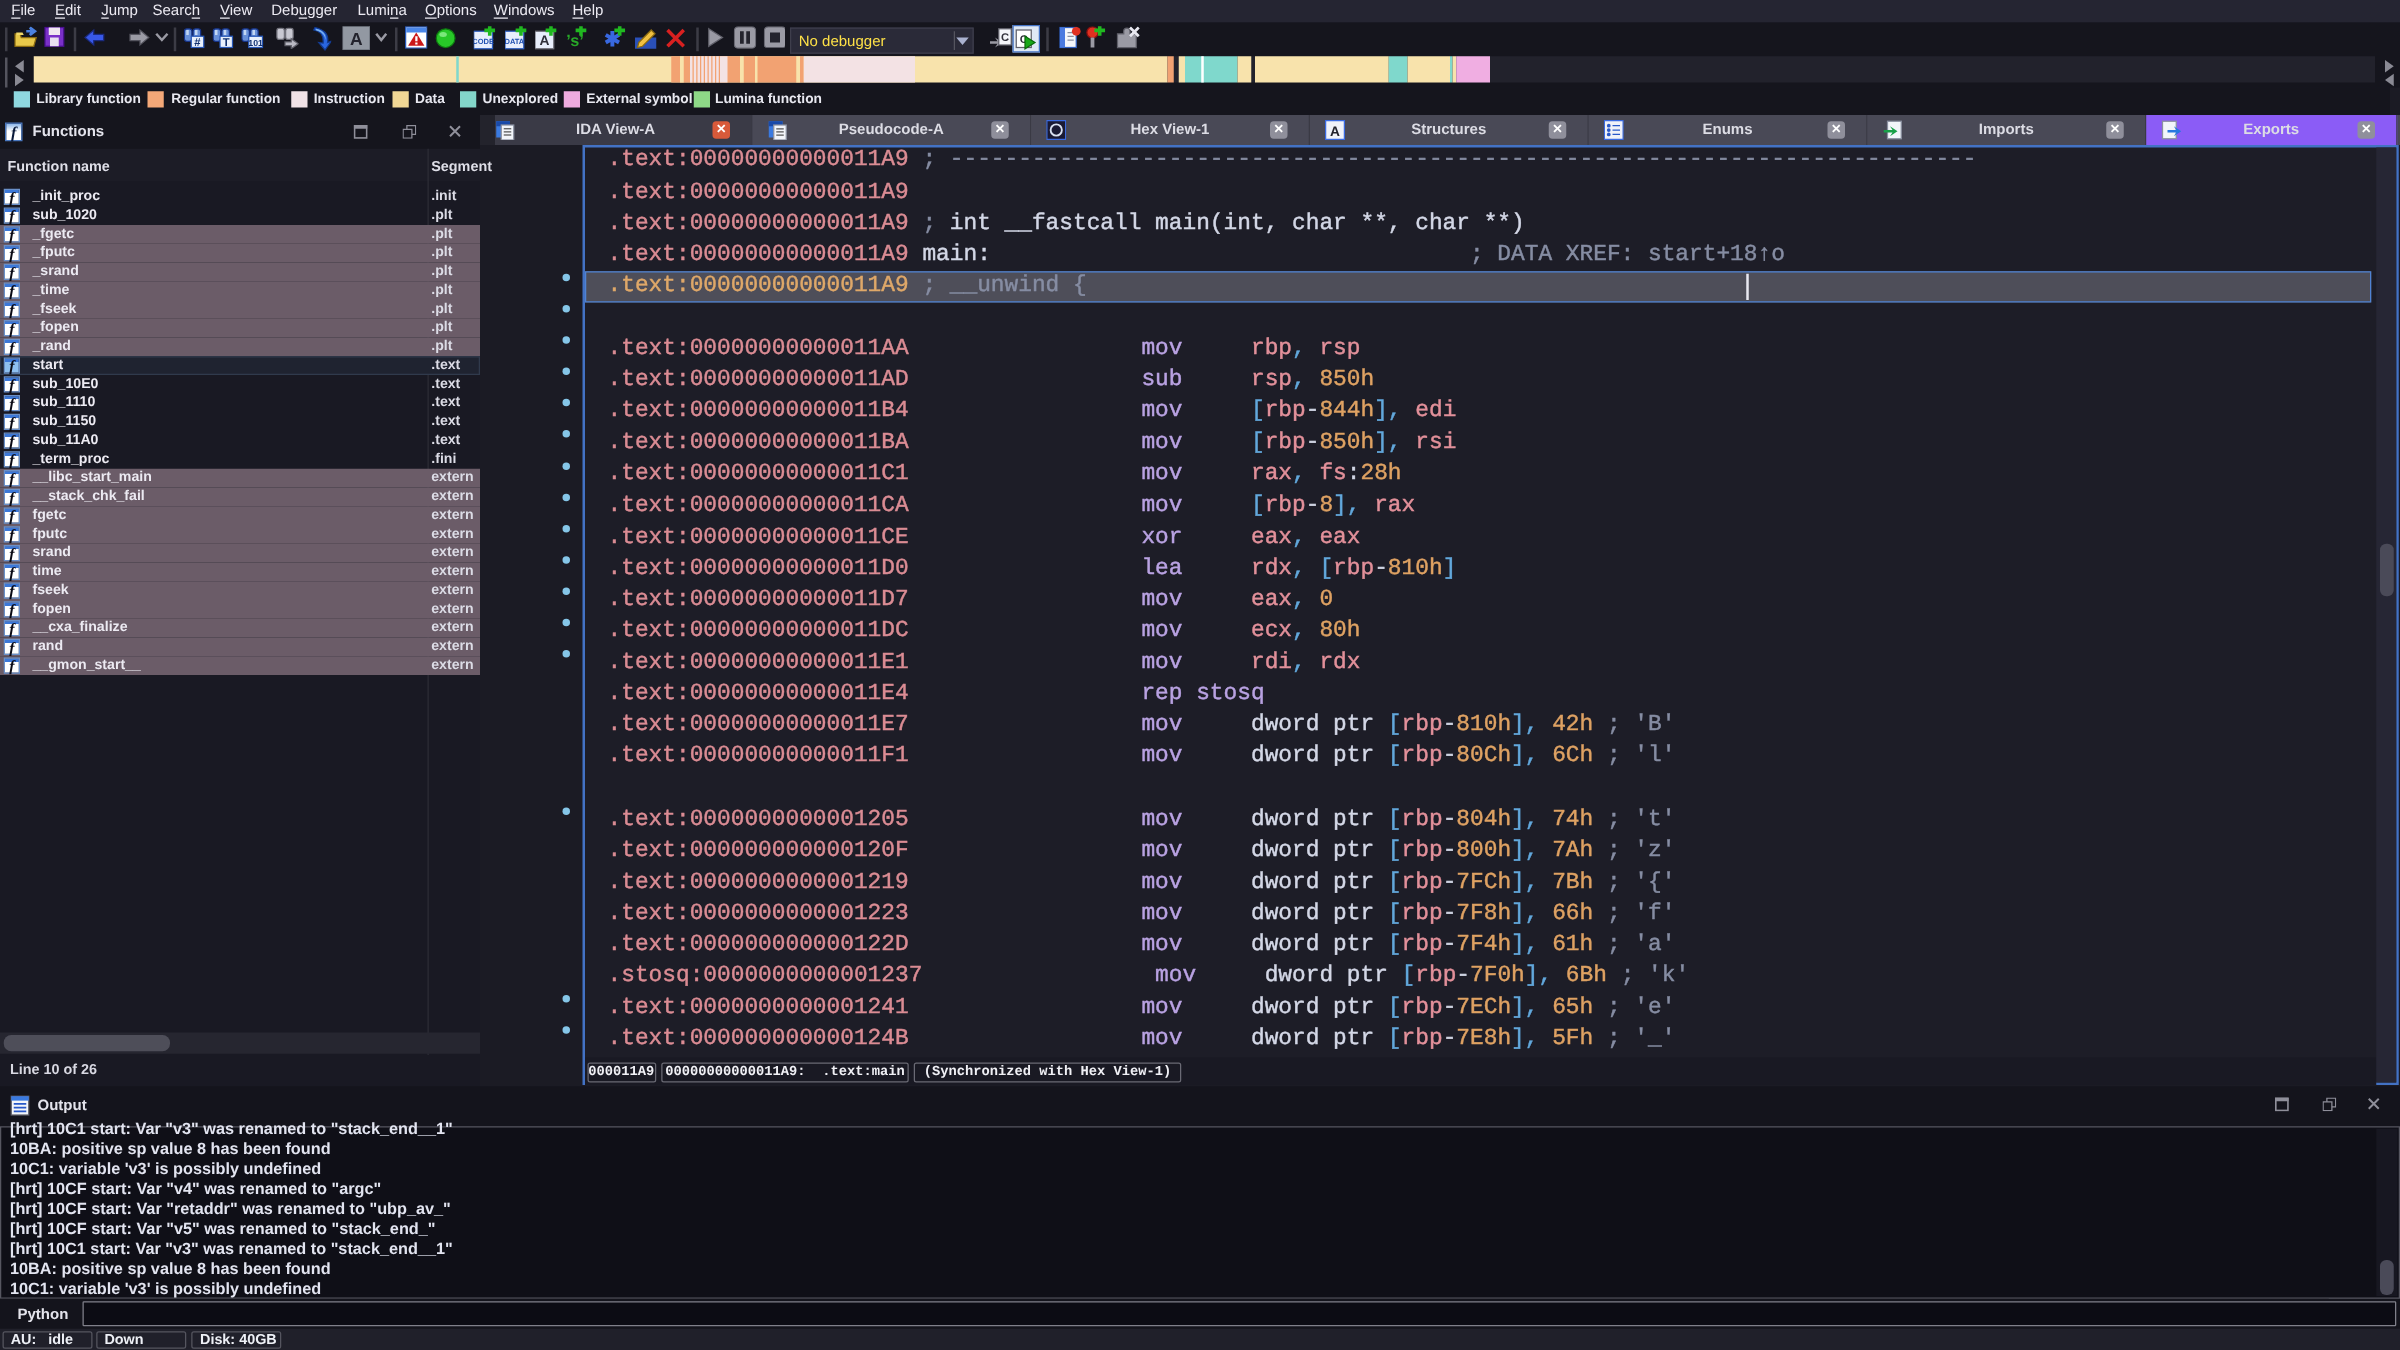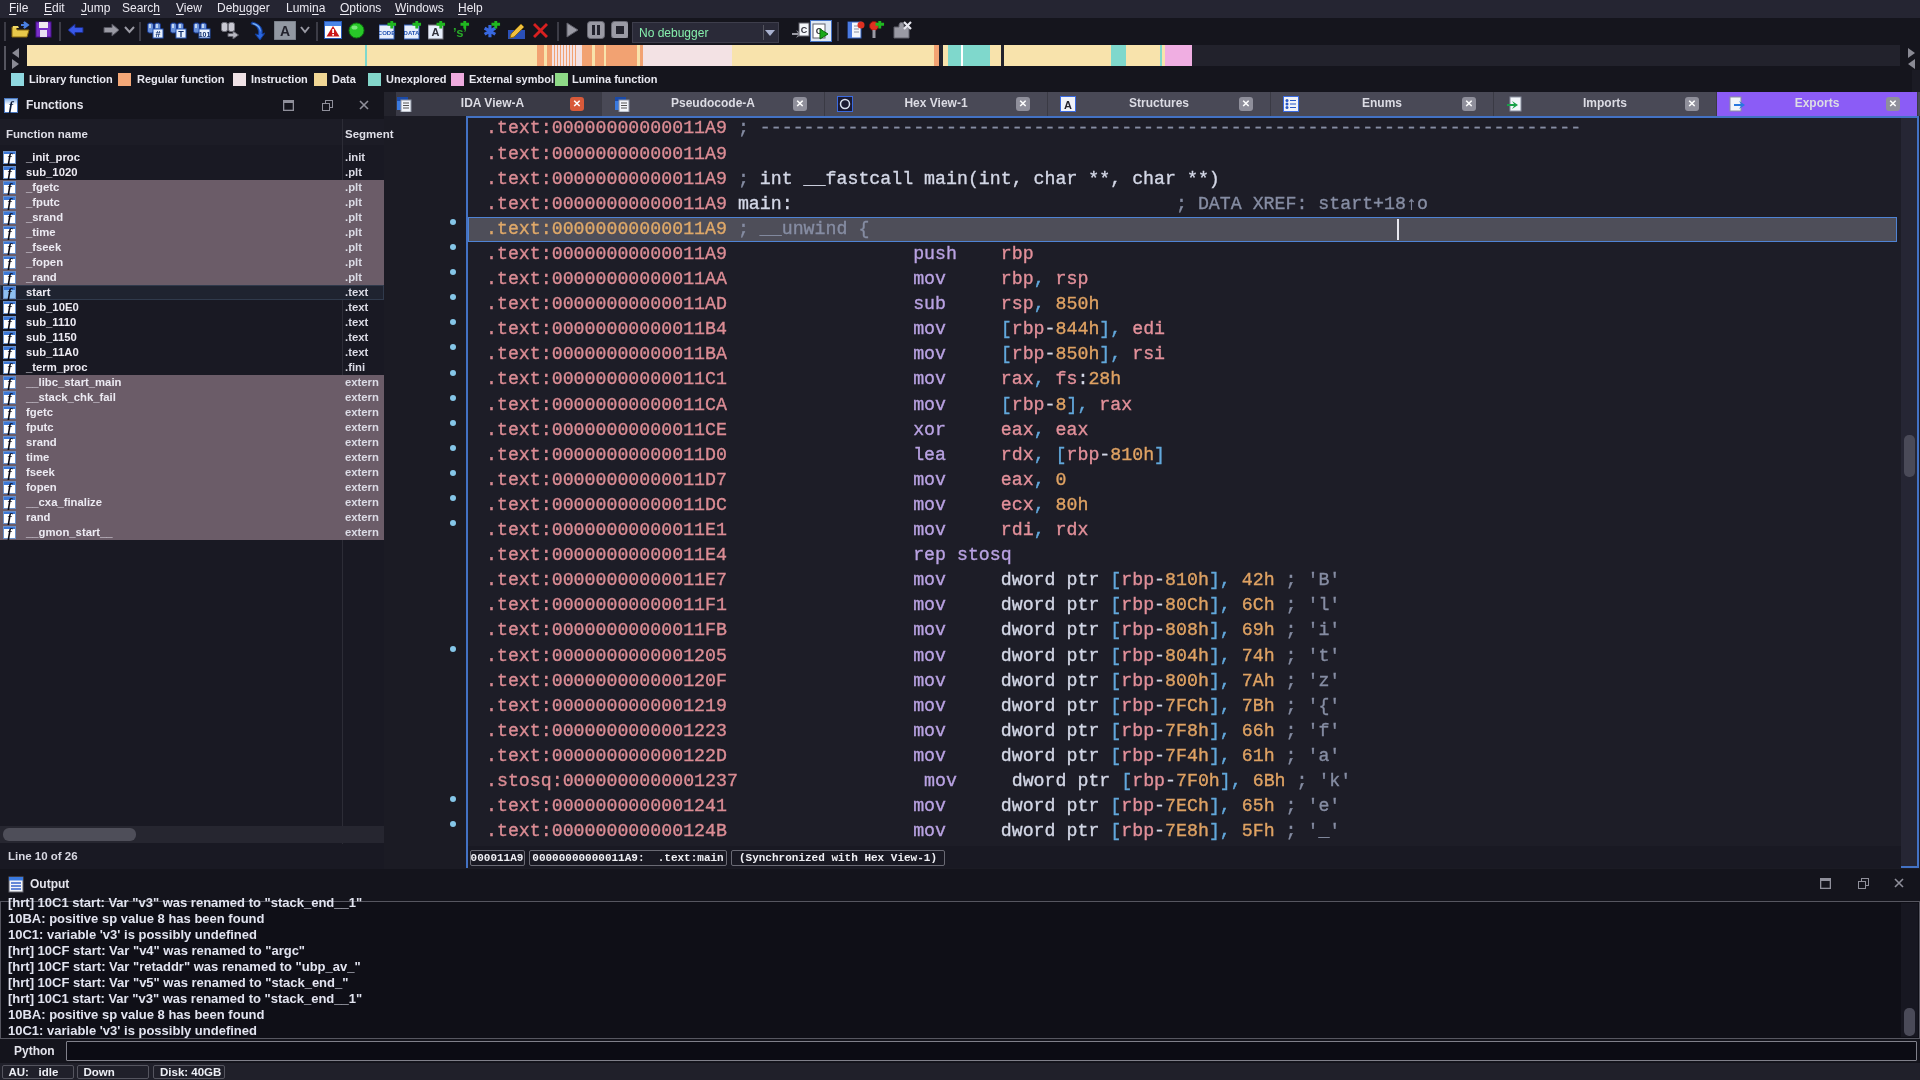--- a/index.html
+++ b/index.html
@@ -190,21 +190,21 @@
     <svg class="ticon" style="left:587px;top:3px" width="18" height="18" viewBox="0 0 18 18">
       <rect x="0.5" y="0.5" width="17" height="17" rx="3" fill="#9a9aa4" stroke="#6a6a74"></rect>
       <rect x="5" y="4" width="3" height="10" fill="#23232d"></rect>
       <rect x="10" y="4" width="3" height="10" fill="#23232d"></rect>
     </svg>
     <svg class="ticon" style="left:611px;top:3px" width="17" height="17" viewBox="0 0 17 17">
       <rect x="0.5" y="0.5" width="17" height="17" rx="3" fill="#9a9aa4" stroke="#6a6a74"></rect>
       <rect x="5" y="5" width="8" height="8" fill="#23232d"></rect>
     </svg>
     <div class="abs" style="left:632px;top:4px;width:147px;height:21px;background:#2a2a38;border:1px solid #3e3e4c">
-      <span style="position:absolute;left:6px;top:3px;font-size:12px;color:#86efac">No debugger</span>
+      <span style="position:absolute;left:6px;top:3px;font-size:12px;color:#fde047">No debugger</span>
       <div style="position:absolute;right:14px;top:2px;width:1px;height:15px;background:#55555f"></div>
       <div style="position:absolute;right:3px;top:7px;width:0;height:0;border-left:5px solid transparent;border-right:5px solid transparent;border-top:6px solid #aab2d0"></div>
     </div>
     <svg class="ticon" style="left:790px;top:3px" width="20" height="19" viewBox="0 0 20 19">
       <path d="M2 12 L8 12 L6 9 L12 13 L6 17 L8 14 L2 14 Z" fill="#9a9aa4"></path>
       <rect x="9" y="2" width="10" height="13" fill="#f4f6fa" stroke="#60606a"></rect>
       <text x="14" y="12" font-size="9" font-weight="bold" fill="#30303a" text-anchor="middle">C</text>
     </svg>
     <div class="abs" style="left:810px;top:2px;width:22px;height:22px;background:#dfe8f4;border:1px solid #4372c4">
       <svg style="position:absolute;left:0px;top:0px" width="19" height="20" viewBox="0 0 19 20">
@@ -528,36 +528,34 @@
 <div class="dot abs" style="left:450px;top:645.6px"></div>
 <div class="dot abs" style="left:450px;top:796.2px"></div>
 <div class="dot abs" style="left:450px;top:821.3px"></div>
 <div id="disasm" class="abs">
 <div id="curline"></div>
 <div class="dline" style="top:-1.55px"><span class="a">.text:00000000000011A9</span> <span class="c">; </span><span class="c">---------------------------------------------------------------------------</span></div>
     <div class="dline" style="top:23.55px"><span class="a">.text:00000000000011A9</span> </div>
     <div class="dline" style="top:48.650000000000006px"><span class="a">.text:00000000000011A9</span> <span class="c">; </span><span class="w">int __fastcall main(int, char **, char **)</span></div>
     <div class="dline" style="top:73.75000000000001px"><span class="a">.text:00000000000011A9</span> <span class="w">main:</span>                                   <span class="c">; DATA XREF: start+18↑o</span></div>
     <div class="dline" style="top:98.85000000000001px"><span class="oa">.text:00000000000011A9</span> <span class="c">; __unwind {</span></div>
-    <div class="dline" style="top:123.95px"><span class="a">.text:00000000000011A9</span>                 <span class="m">push</span>    <span class="r">rbp</span></div>
     <div class="dline" style="top:149.05px"><span class="a">.text:00000000000011AA</span>                 <span class="m">mov</span>     <span class="r">rbp</span><span class="b">,</span> <span class="r">rsp</span></div>
     <div class="dline" style="top:174.15px"><span class="a">.text:00000000000011AD</span>                 <span class="m">sub</span>     <span class="r">rsp</span><span class="b">,</span> <span class="n">850h</span></div>
     <div class="dline" style="top:199.25px"><span class="a">.text:00000000000011B4</span>                 <span class="m">mov</span>     <span class="b">[</span><span class="r">rbp</span><span class="w">-</span><span class="n">844h</span><span class="b">]</span><span class="b">,</span> <span class="r">edi</span></div>
     <div class="dline" style="top:224.35px"><span class="a">.text:00000000000011BA</span>                 <span class="m">mov</span>     <span class="b">[</span><span class="r">rbp</span><span class="w">-</span><span class="n">850h</span><span class="b">]</span><span class="b">,</span> <span class="r">rsi</span></div>
     <div class="dline" style="top:249.45px"><span class="a">.text:00000000000011C1</span>                 <span class="m">mov</span>     <span class="r">rax</span><span class="b">,</span> <span class="r">fs</span><span class="w">:</span><span class="n">28h</span></div>
     <div class="dline" style="top:274.55px"><span class="a">.text:00000000000011CA</span>                 <span class="m">mov</span>     <span class="b">[</span><span class="r">rbp</span><span class="w">-</span><span class="n">8</span><span class="b">]</span><span class="b">,</span> <span class="r">rax</span></div>
     <div class="dline" style="top:299.65000000000003px"><span class="a">.text:00000000000011CE</span>                 <span class="m">xor</span>     <span class="r">eax</span><span class="b">,</span> <span class="r">eax</span></div>
     <div class="dline" style="top:324.75px"><span class="a">.text:00000000000011D0</span>                 <span class="m">lea</span>     <span class="r">rdx</span><span class="b">,</span> <span class="b">[</span><span class="r">rbp</span><span class="w">-</span><span class="n">810h</span><span class="b">]</span></div>
     <div class="dline" style="top:349.85px"><span class="a">.text:00000000000011D7</span>                 <span class="m">mov</span>     <span class="r">eax</span><span class="b">,</span> <span class="n">0</span></div>
     <div class="dline" style="top:374.95px"><span class="a">.text:00000000000011DC</span>                 <span class="m">mov</span>     <span class="r">ecx</span><span class="b">,</span> <span class="n">80h</span></div>
     <div class="dline" style="top:400.05px"><span class="a">.text:00000000000011E1</span>                 <span class="m">mov</span>     <span class="r">rdi</span><span class="b">,</span> <span class="r">rdx</span></div>
     <div class="dline" style="top:425.15000000000003px"><span class="a">.text:00000000000011E4</span>                 <span class="m">rep stosq</span></div>
     <div class="dline" style="top:450.25px"><span class="a">.text:00000000000011E7</span>                 <span class="m">mov</span>     <span class="w">dword ptr </span><span class="b">[</span><span class="r">rbp</span><span class="w">-</span><span class="n">810h</span><span class="b">]</span><span class="b">,</span> <span class="n">42h</span> <span class="c">; 'B'</span></div>
     <div class="dline" style="top:475.35px"><span class="a">.text:00000000000011F1</span>                 <span class="m">mov</span>     <span class="w">dword ptr </span><span class="b">[</span><span class="r">rbp</span><span class="w">-</span><span class="n">80Ch</span><span class="b">]</span><span class="b">,</span> <span class="n">6Ch</span> <span class="c">; 'l'</span></div>
-    <div class="dline" style="top:500.45px"><span class="a">.text:00000000000011FB</span>                 <span class="m">mov</span>     <span class="w">dword ptr </span><span class="b">[</span><span class="r">rbp</span><span class="w">-</span><span class="n">808h</span><span class="b">]</span><span class="b">,</span> <span class="n">69h</span> <span class="c">; 'i'</span></div>
     <div class="dline" style="top:525.5500000000001px"><span class="a">.text:0000000000001205</span>                 <span class="m">mov</span>     <span class="w">dword ptr </span><span class="b">[</span><span class="r">rbp</span><span class="w">-</span><span class="n">804h</span><span class="b">]</span><span class="b">,</span> <span class="n">74h</span> <span class="c">; 't'</span></div>
     <div class="dline" style="top:550.6500000000001px"><span class="a">.text:000000000000120F</span>                 <span class="m">mov</span>     <span class="w">dword ptr </span><span class="b">[</span><span class="r">rbp</span><span class="w">-</span><span class="n">800h</span><span class="b">]</span><span class="b">,</span> <span class="n">7Ah</span> <span class="c">; 'z'</span></div>
     <div class="dline" style="top:575.7500000000001px"><span class="a">.text:0000000000001219</span>                 <span class="m">mov</span>     <span class="w">dword ptr </span><span class="b">[</span><span class="r">rbp</span><span class="w">-</span><span class="n">7FCh</span><span class="b">]</span><span class="b">,</span> <span class="n">7Bh</span> <span class="c">; '{'</span></div>
     <div class="dline" style="top:600.8500000000001px"><span class="a">.text:0000000000001223</span>                 <span class="m">mov</span>     <span class="w">dword ptr </span><span class="b">[</span><span class="r">rbp</span><span class="w">-</span><span class="n">7F8h</span><span class="b">]</span><span class="b">,</span> <span class="n">66h</span> <span class="c">; 'f'</span></div>
     <div class="dline" style="top:625.95px"><span class="a">.text:000000000000122D</span>                 <span class="m">mov</span>     <span class="w">dword ptr </span><span class="b">[</span><span class="r">rbp</span><span class="w">-</span><span class="n">7F4h</span><span class="b">]</span><span class="b">,</span> <span class="n">61h</span> <span class="c">; 'a'</span></div>
     <div class="dline" style="top:651.0500000000001px"><span class="a">.stosq:0000000000001237</span>                 <span class="m">mov</span>     <span class="w">dword ptr </span><span class="b">[</span><span class="r">rbp</span><span class="w">-</span><span class="n">7F0h</span><span class="b">]</span><span class="b">,</span> <span class="n">6Bh</span> <span class="c">; 'k'</span></div>
     <div class="dline" style="top:676.1500000000001px"><span class="a">.text:0000000000001241</span>                 <span class="m">mov</span>     <span class="w">dword ptr </span><span class="b">[</span><span class="r">rbp</span><span class="w">-</span><span class="n">7ECh</span><span class="b">]</span><span class="b">,</span> <span class="n">65h</span> <span class="c">; 'e'</span></div>
     <div class="dline" style="top:701.2500000000001px"><span class="a">.text:000000000000124B</span>                 <span class="m">mov</span>     <span class="w">dword ptr </span><span class="b">[</span><span class="r">rbp</span><span class="w">-</span><span class="n">7E8h</span><span class="b">]</span><span class="b">,</span> <span class="n">5Fh</span> <span class="c">; '_'</span></div>
     <div class="dline" style="top:726.3500000000001px"><span class="a">.text:0000000000001255</span>                 <span class="m">mov</span>     <span class="w">dword ptr </span><span class="b">[</span><span class="r">rbp</span><span class="w">-</span><span class="n">7E4h</span><span class="b">]</span><span class="b">,</span> <span class="n">31h</span> <span class="c">; '1'</span></div>
 <div id="cursor"></div>

